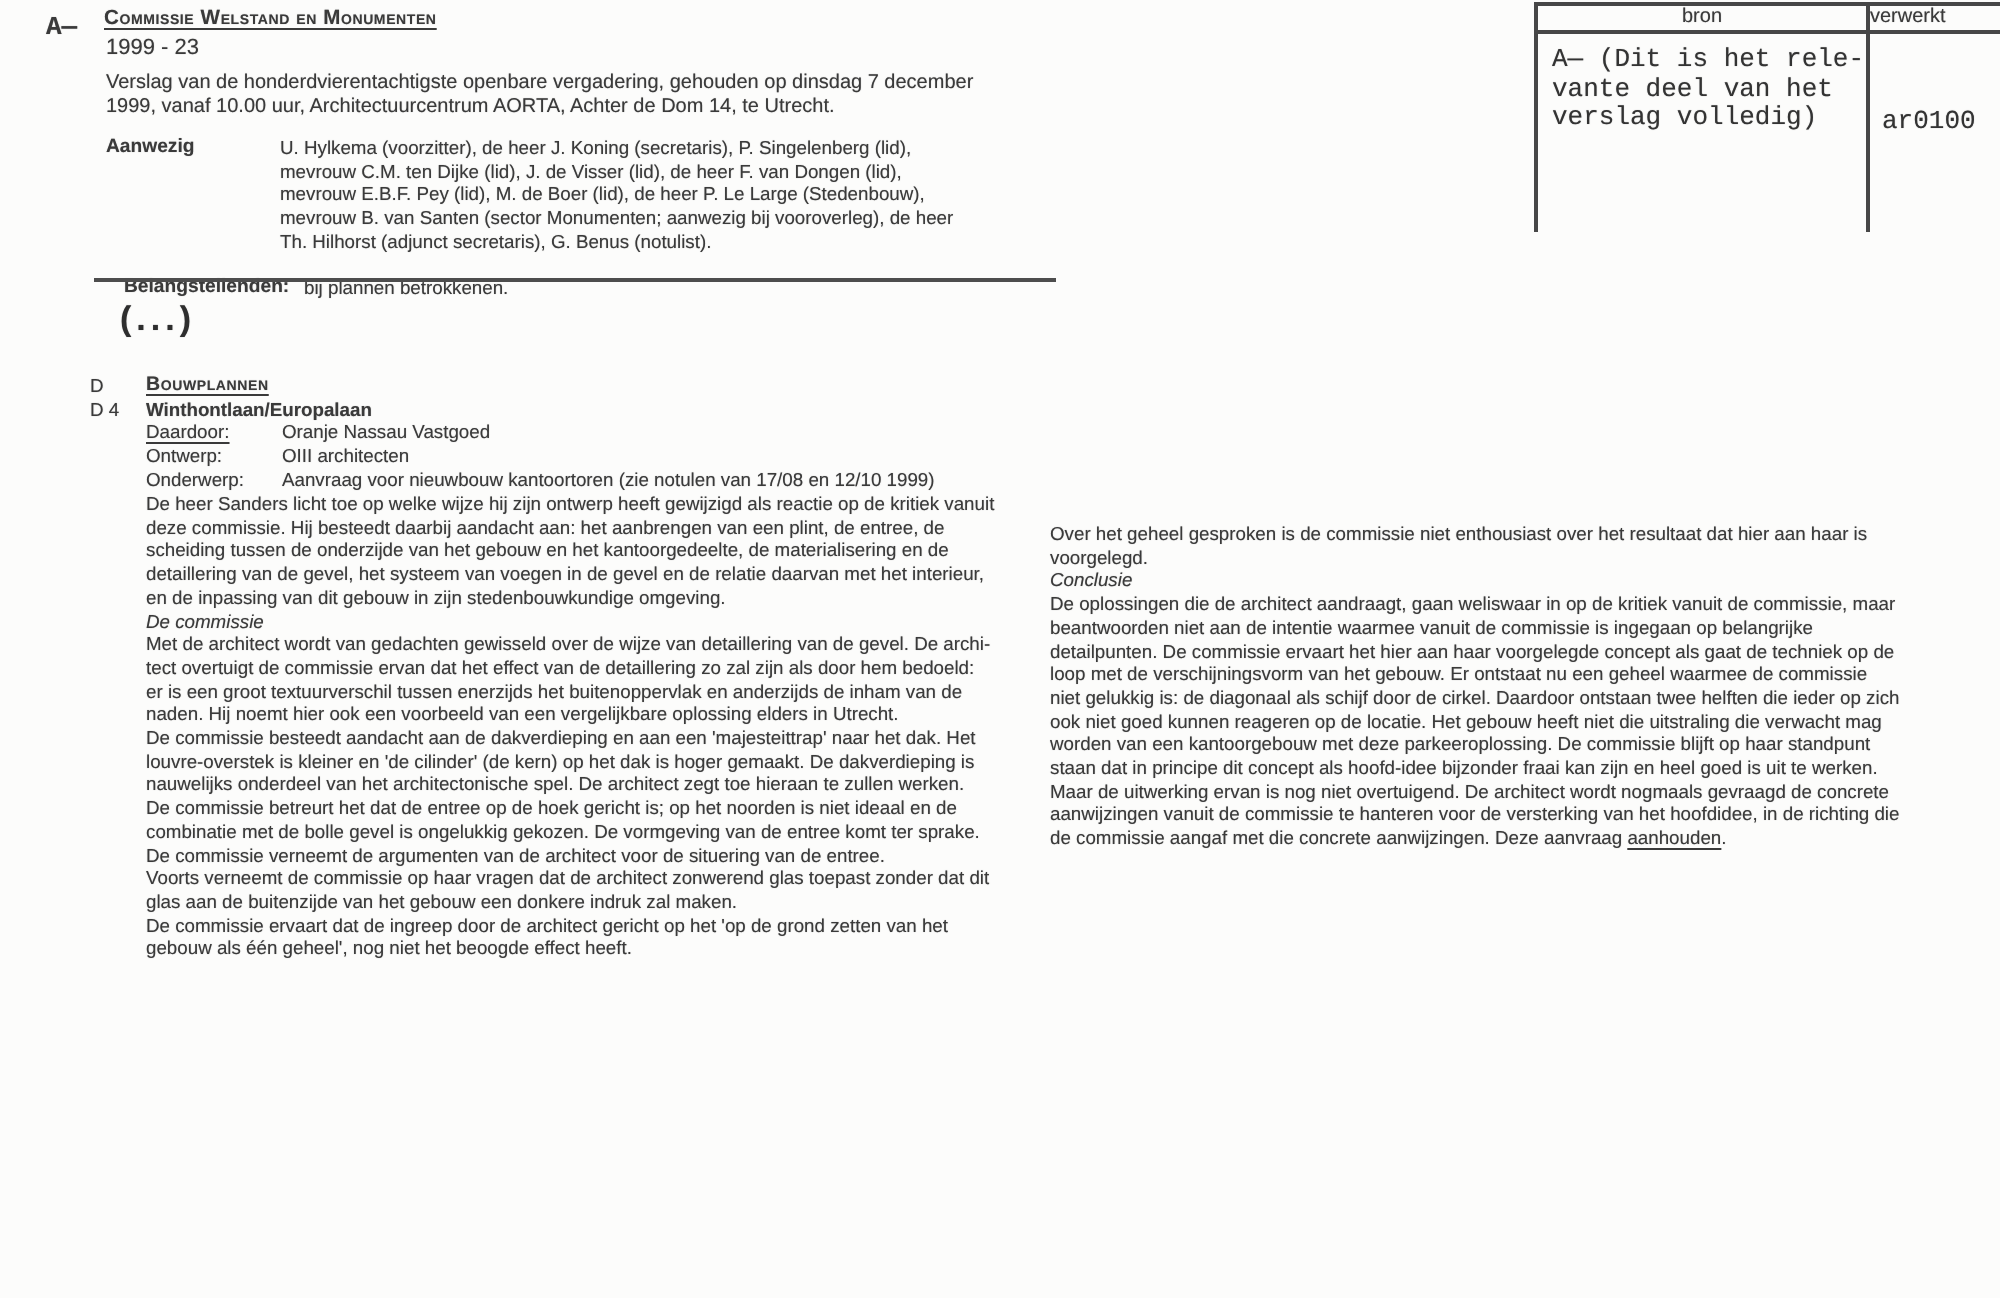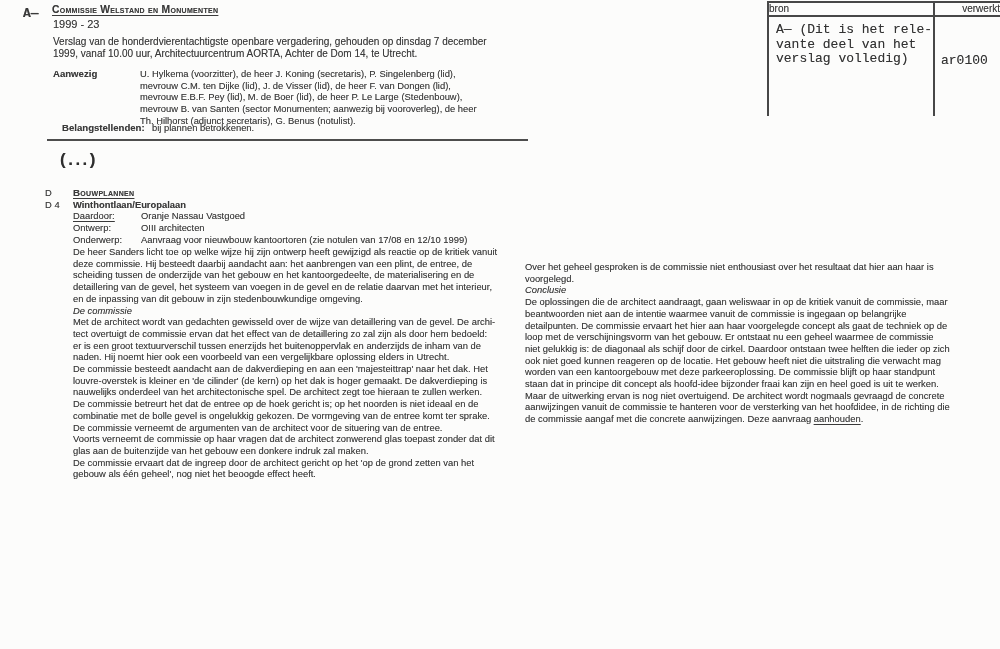--- a/index.html
+++ b/index.html
@@ -23,21 +23,21 @@
   .mark-a{left:23px;top:6px;font-size:13px;font-weight:bold;}
 
   
   .committee{left:52px;top:4px;font-size:10.3px;font-weight:600;}
   .docnum{left:53px;top:18px;font-size:11px;}
   .intro{left:53px;top:36px;width:470px;font-size:10px;line-height:12.4px;}
 
   .attend-row{left:53px;top:68px;width:470px;display:flex;}
   .attend-label{width:87px;flex:none;font-size:9.6px;}
   .attend-value{flex:1;}
-  .belang-row{left:50px;top:122px;width:480px;display:flex;padding-left:12px;}
+  .belang-row{left:50px;top:138px;width:480px;display:flex;padding-left:12px;}
   .belang-label{width:90px;flex:none;font-size:9.6px;}
   .header-rule{left:47px;top:139px;width:481px;height:2px;background:#4d4d4d;}
 
   
   .omission{left:60px;top:150px;font-size:17px;letter-spacing:2.5px;font-weight:600;color:#2e2e2e;}
 
   
   .section-block{left:45px;top:187px;width:500px;}
   .sec-row{display:flex;line-height:11.7px;font-size:9.4px;}
   .sec-code{width:28px;flex:none;}
@@ -47,22 +47,22 @@
 
   
   .left-col{left:73px;top:246px;width:455px;}
   .right-col{left:525px;top:261px;width:468px;}
 
   
   .stamp{left:767px;top:1px;width:233px;height:115px;
          border-top:2px solid #474747;border-left:2px solid #474747;box-sizing:border-box;}
   .stamp-divider{position:absolute;left:164px;top:0;width:2px;height:113px;background:#474747;}
   .stamp-hline{position:absolute;left:0;top:12px;width:231px;height:2px;background:#474747;}
-  .stamp-bron{position:absolute;left:0;top:0;width:164px;font-size:10px;}
-  .stamp-verwerkt{position:absolute;left:166px;top:0;width:65px;text-align:right;font-size:10px;}
+  .stamp-bron{position:absolute;left:0;top:0;width:164px;text-align:center;font-size:10px;}
+  .stamp-verwerkt{position:absolute;left:166px;top:0;width:65px;text-align:left;font-size:10px;}
   .stamp-note{position:absolute;left:7px;top:20px;font-size:13px;line-height:14.6px;color:#333;}
   .stamp-code{position:absolute;left:172px;top:50px;font-size:13px;color:#333;}
 </style>
 </head>
 <body>
 
 <div class="page">
 
   <div class="abs mark-a mono">A—</div>
 

